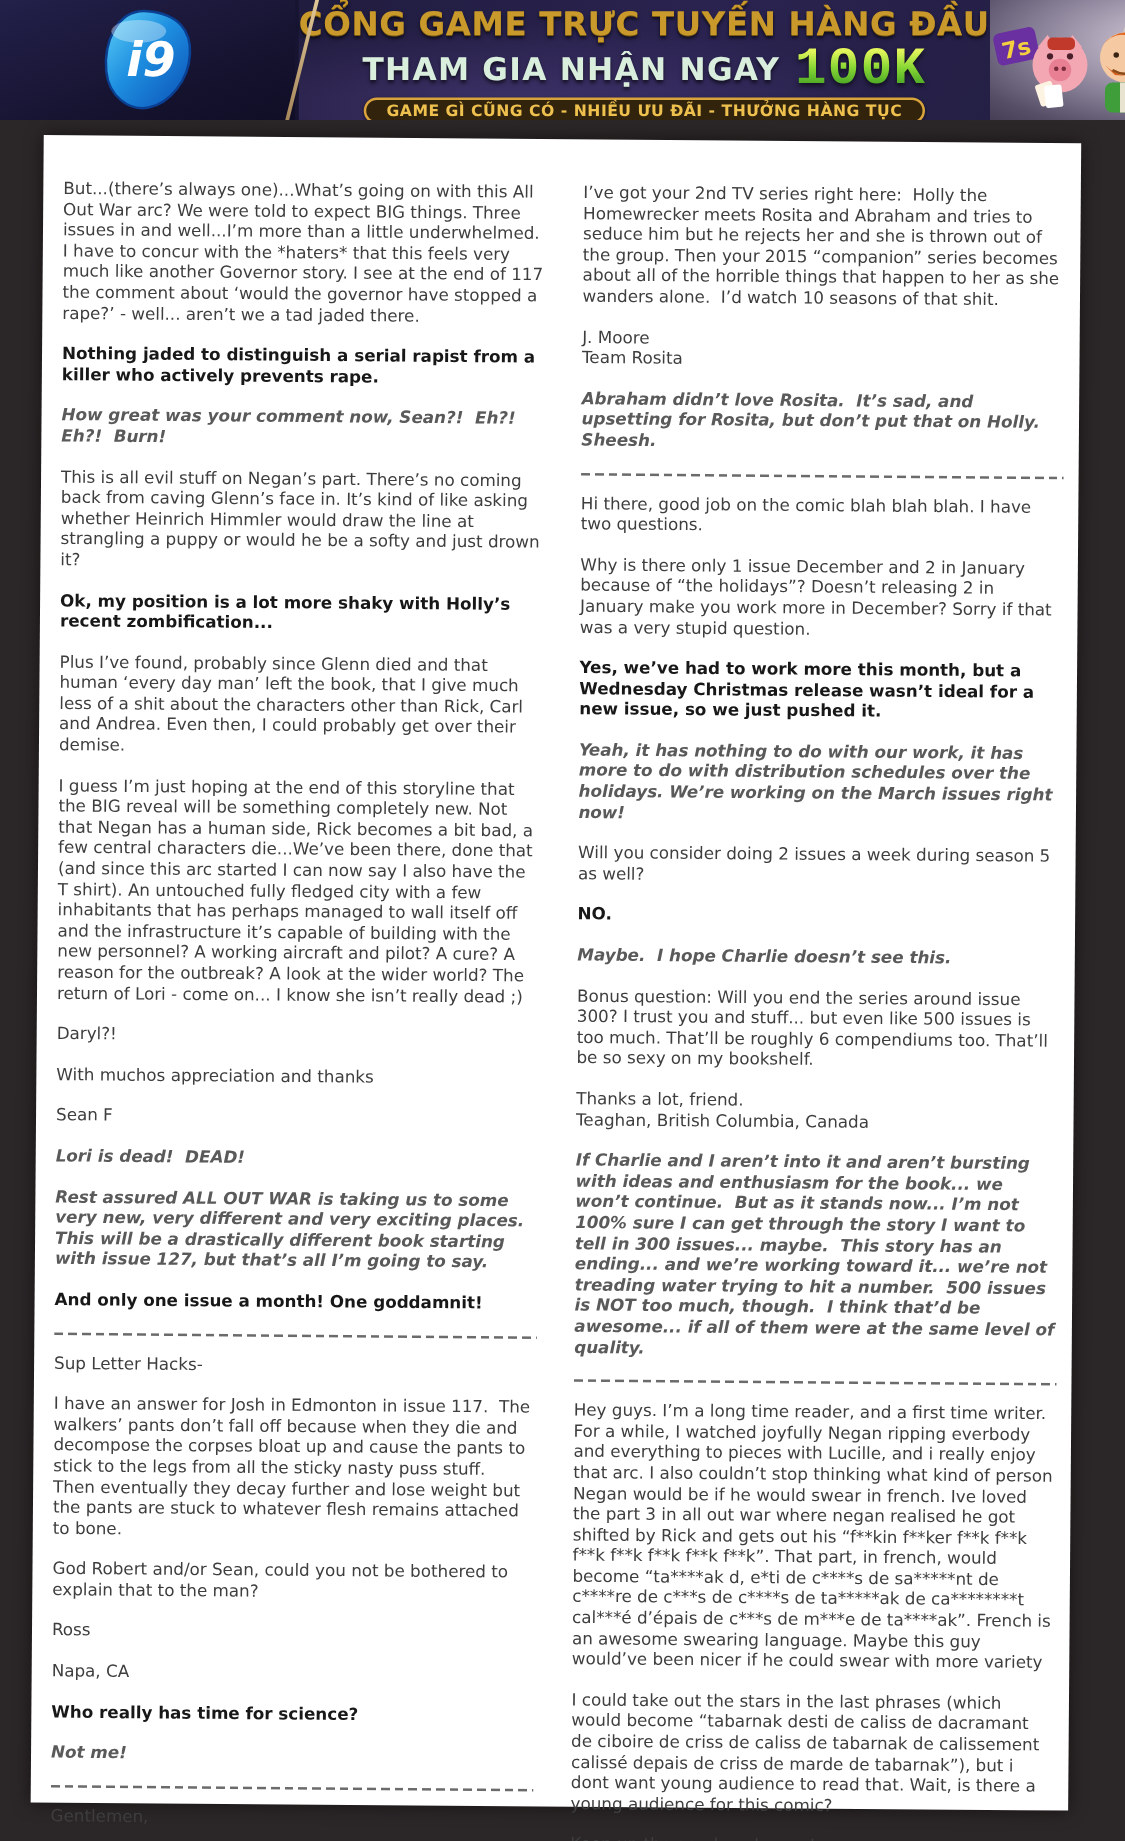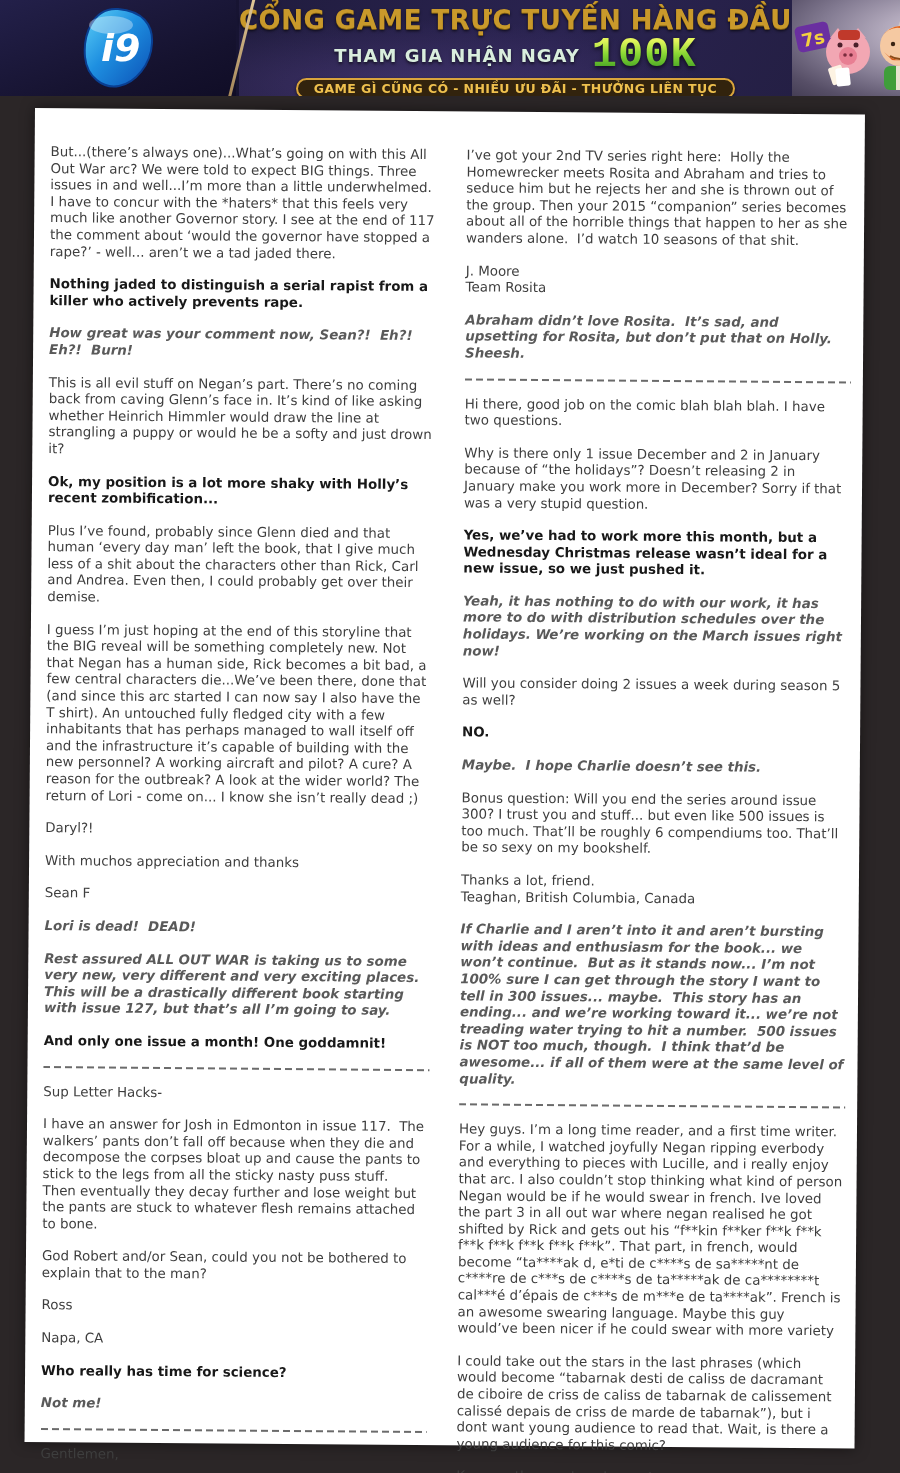--- a/index.html
+++ b/index.html
@@ -41,21 +41,21 @@
     display:flex;flex-direction:column;align-items:center;justify-content:center;
     gap:2px;padding:4px 0 6px 0;position:relative;z-index:2;
   }
   .banner-headline{
     font-size:26px;font-weight:bold;letter-spacing:.5px;white-space:nowrap;
     color:#c9992b;
     text-shadow:0 1px 0 #7a5a12,0 2px 3px rgba(0,0,0,.7);
   }
   .banner-subline{display:flex;align-items:center;gap:12px;}
   .banner-subline-prefix{
-    font-size:18px;font-weight:bold;color:#d9eedd;letter-spacing:1px;
+    font-size:25px;font-weight:bold;color:#d9eedd;letter-spacing:1px;
     text-shadow:0 2px 3px rgba(0,0,0,.6);white-space:nowrap;text-align:center;
   }
   .banner-subline-amount{
     font-size:42px;font-weight:bold;line-height:.9;letter-spacing:1px;
     background:linear-gradient(#e3f55c 10%,#8ad834 45%,#3f9e23 90%);
     -webkit-background-clip:text;background-clip:text;color:transparent;
     filter:drop-shadow(0 2px 2px rgba(0,0,0,.65));
     white-space:nowrap;
     font-family:Liberation Mono, monospace;
   }
@@ -121,21 +121,21 @@
   </div>
 
   <div class="banner-divider"></div>
 
   <div class="banner-mid">
     <div class="banner-headline">CỔNG GAME TRỰC TUYẾN HÀNG ĐẦU</div>
     <div class="banner-subline">
       <span class="banner-subline-prefix">THAM GIA NHẬN NGAY</span>
       <span class="banner-subline-amount">100K</span>
     </div>
-    <div class="banner-pill">GAME GÌ CŨNG CÓ - NHIỀU ƯU ĐÃI - THƯỞNG LIÊN TỤC</div>
+    <div class="banner-pill">GAME GÌ CŨNG CÓ - NHIỀU ƯU ĐÃI - THƯỞNG HÀNG TỤC</div>
   </div>
 
   <div class="banner-right">
     <svg width="296" height="96" viewBox="0 0 296 96">
 
       <circle cx="150" cy="40" r="46" fill="rgba(255,240,200,0.35)"></circle>
 
       <g>
         <rect x="4" y="24" width="34" height="26" rx="5" fill="#6a2fa0" transform="rotate(-12 21 37)"></rect>
         <text x="9" y="45" font-size="18" font-weight="bold" fill="#f4d03f" font-family="DejaVu Sans, sans-serif" transform="rotate(-12 21 37)">7s</text>

